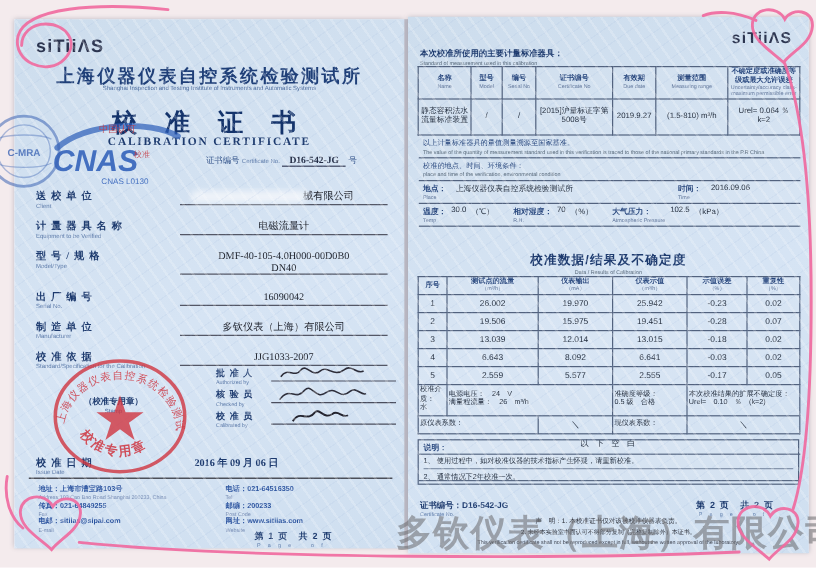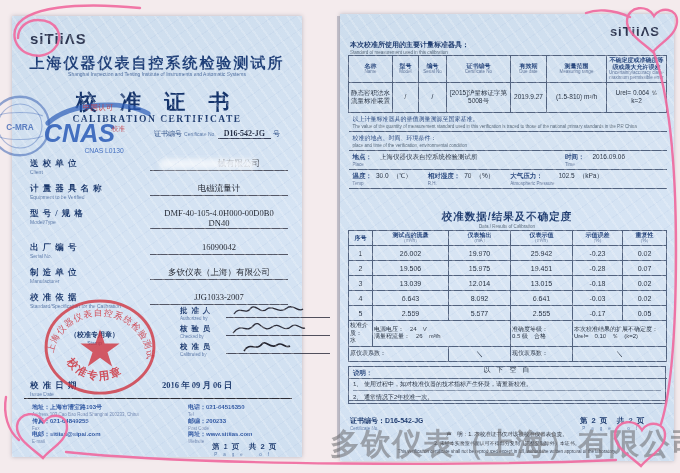--- a/index.html
+++ b/index.html
@@ -3,21 +3,21 @@
 <meta charset="utf-8">
 <style>
   html,body{margin:0;padding:0;}
   .photo{position:relative;width:680px;height:473px;background:#f4ebed;overflow:hidden;
          font-family:"Liberation Sans",sans-serif;color:#223;}
   .page{position:absolute;background:linear-gradient(160deg,#cddded 0%,#d6e4f4 55%,#cfdff0 100%);
         box-shadow:0 0 4px rgba(80,90,110,.35);}
   .page::after{content:"";position:absolute;inset:0;pointer-events:none;
         background:repeating-linear-gradient(55deg,rgba(255,255,255,.20) 0 2px,transparent 2px 9px),
                    repeating-linear-gradient(-35deg,rgba(150,175,215,.10) 0 1px,transparent 1px 13px);}
-  .p1{left:12px;top:16px;width:290px;height:441px;}
+  .p1{left:12px;top:16px;width:325px;height:441px;}
   .p2{left:340px;top:14px;width:334px;height:447px;}
   .seam{position:absolute;left:337px;top:16px;width:3px;height:441px;background:rgba(90,100,125,.30);}
   .abs{position:absolute;}
   .serif{font-family:"Liberation Serif",serif;}
   .navy{color:#1d3a6e;}
   .logo{font-weight:bold;color:#2c3550;letter-spacing:1px;font-size:15px;font-family:"Liberation Sans",sans-serif;}
   .inst-cn{width:100%;text-align:center;font-size:15px;font-weight:bold;letter-spacing:2px;color:#1f3f78;}
   .inst-en{width:100%;text-align:center;font-size:5px;color:#49699c;}
   .title-cn{width:100%;text-align:center;font-size:21px;font-weight:bold;letter-spacing:9px;color:#14336b;}
   .title-en{width:100%;text-align:center;font-size:9.5px;font-weight:bold;letter-spacing:1.5px;color:#1d3a6e;}

